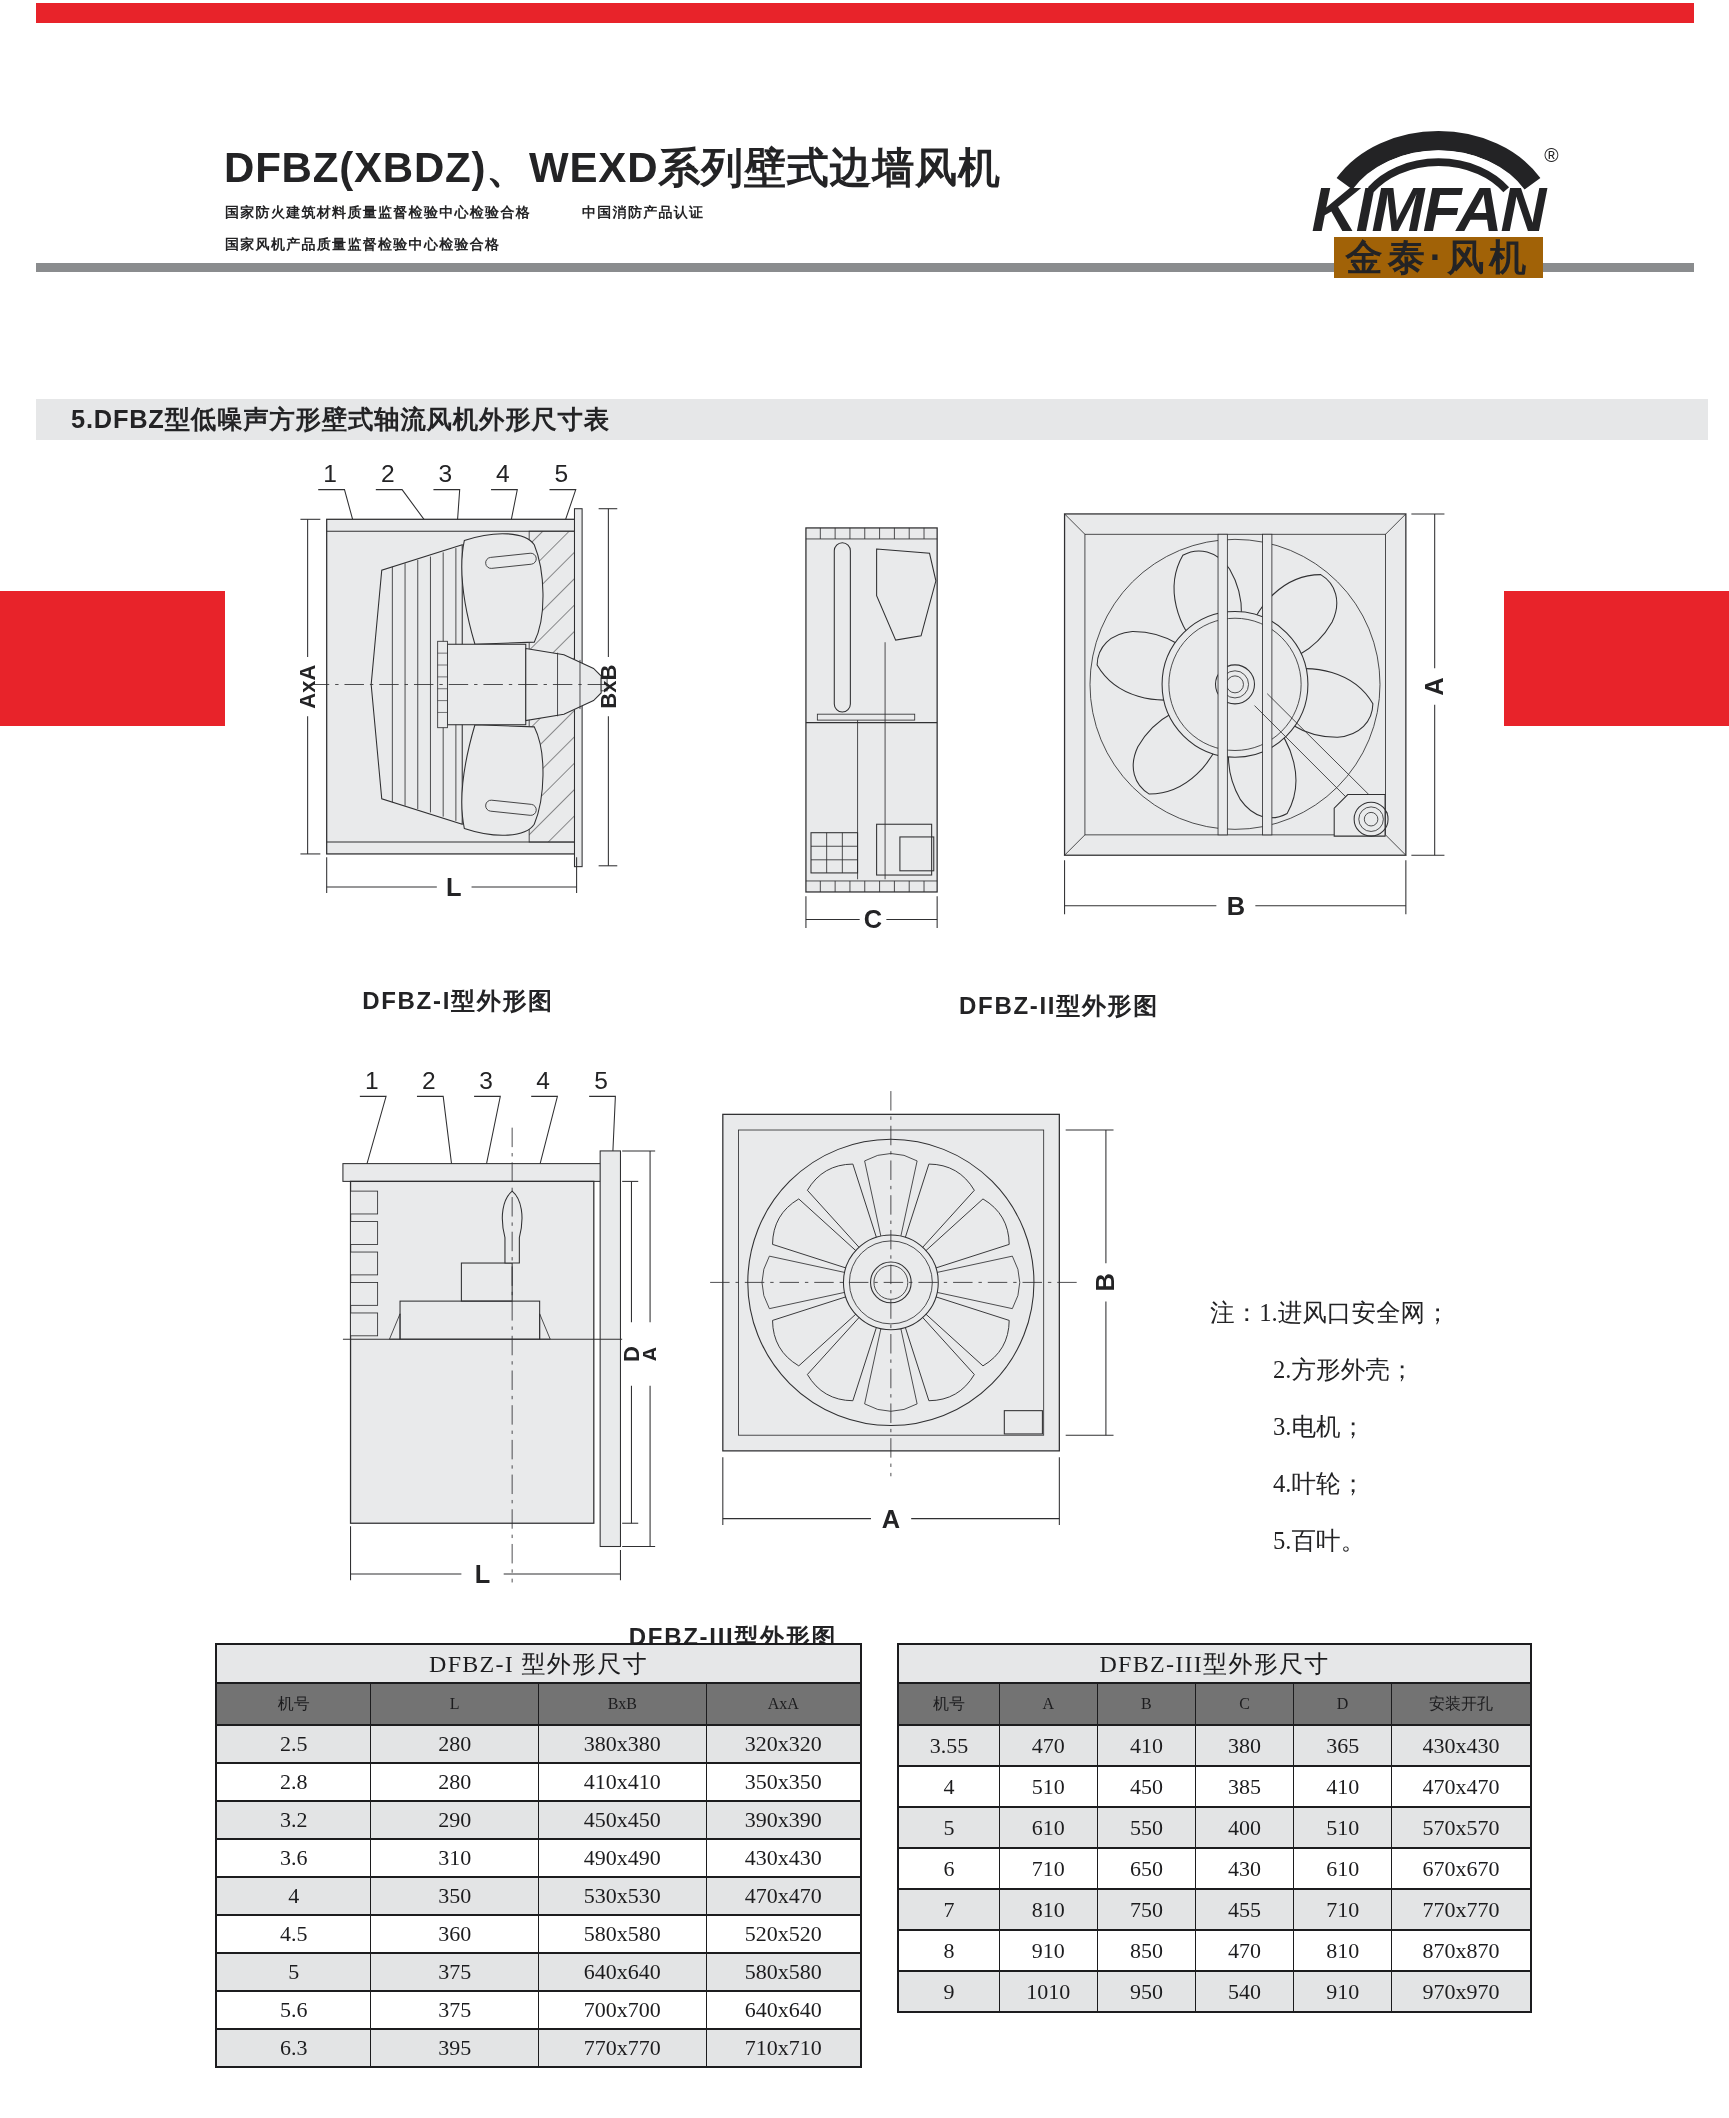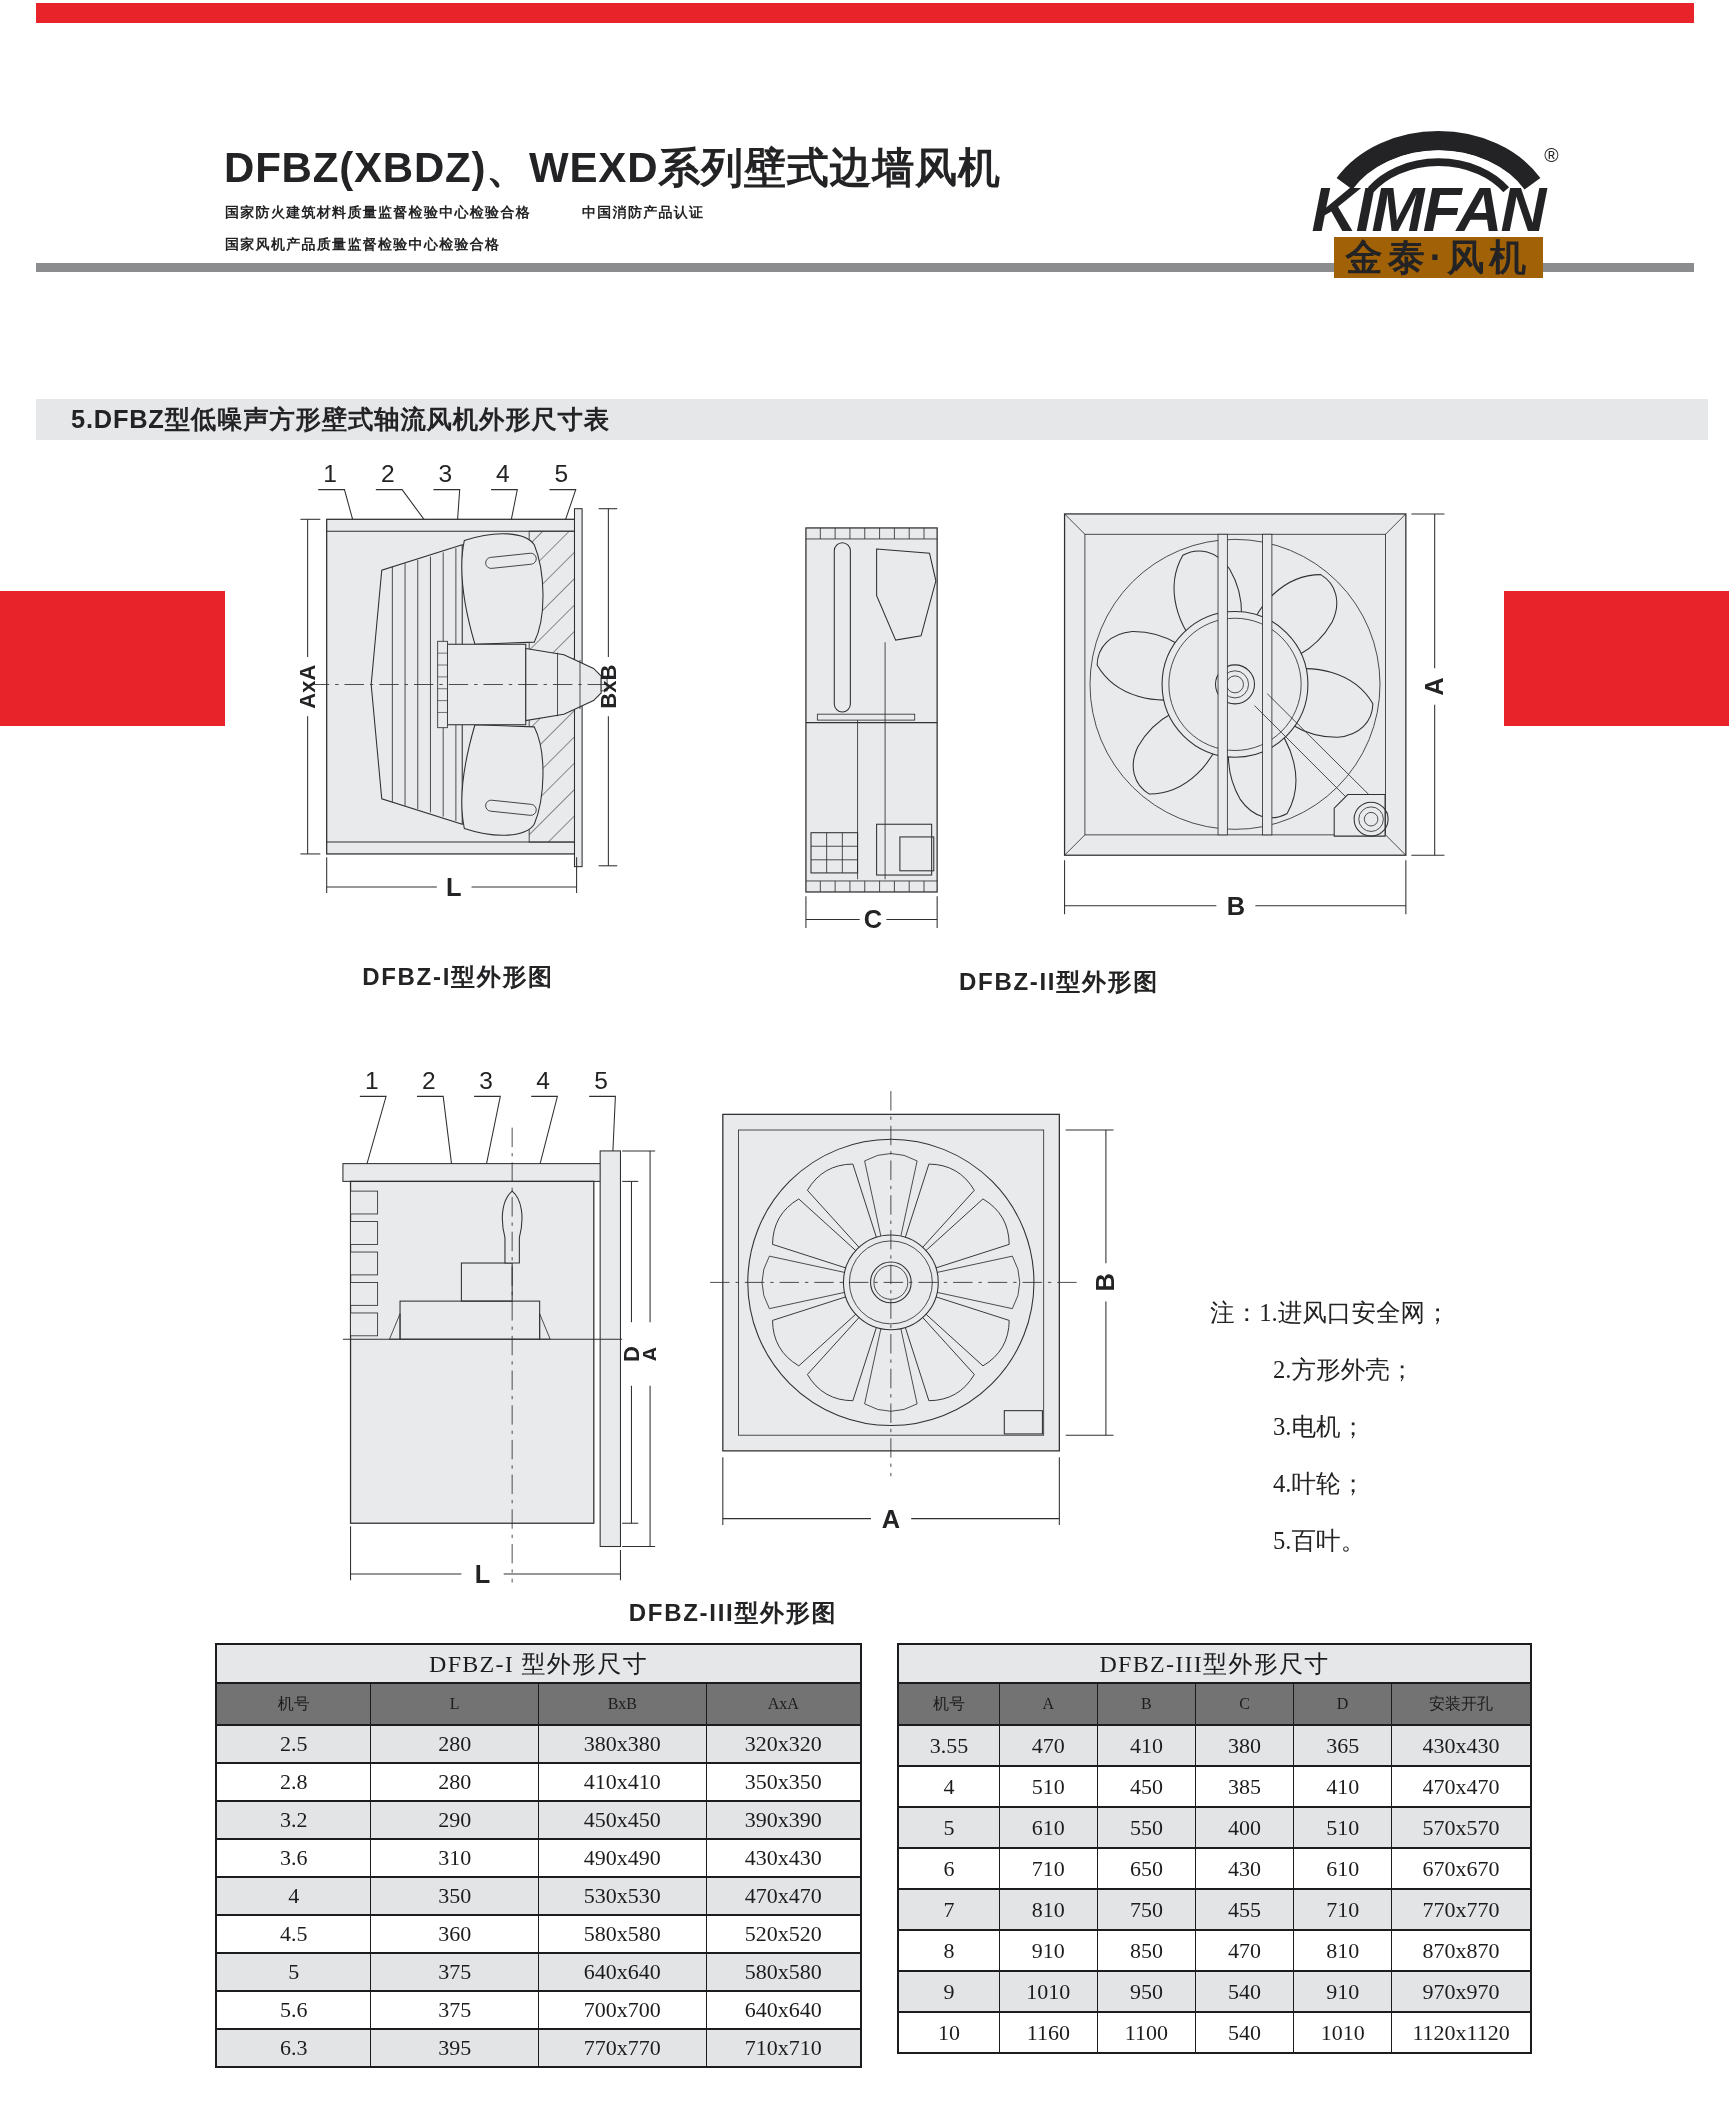--- a/index.html
+++ b/index.html
@@ -23,21 +23,21 @@
   
   .section-bar{left:36px;top:399px;width:1672px;height:41px;background:#e6e7e8;}
   .section-bar div{margin-left:35px;line-height:41px;font-size:25.4px;font-weight:700;letter-spacing:0.8px;}
   
   svg{display:block;}
   .stroke{stroke:#303032;fill:none;}
   .fillg{fill:#e9eaeb;stroke:#303032;}
   .dimt{font:700 52px "Liberation Sans",sans-serif;fill:#232325;}
   .dimb{font:700 60px "Liberation Sans",sans-serif;fill:#232325;}
   .callout{font:400 58px "Liberation Sans",sans-serif;fill:#232325;}
-  .caption{font-size:24px;font-weight:700;letter-spacing:1.7px;text-align:center;white-space:nowrap;}
+  .caption{font-size:24px;font-weight:700;letter-spacing:1.7px;text-align:center;white-space:nowrap;margin-top:24px;}
   .cap1{left:297px;top:961px;width:322px;}
   .cap2{left:898px;top:966px;width:322px;}
   .cap3{left:572px;top:1597px;width:322px;}
   
   .notes{left:1210px;top:1284px;width:330px;font-family:"Liberation Serif",serif;font-size:24.6px;line-height:57px;}
   .notes .row{white-space:nowrap;}
   .notes .row.ind{padding-left:63px;}
   
   .tblwrap{position:absolute;}
   .t-left{left:215px;top:1643px;width:647px;}
@@ -519,26 +519,18 @@
             <td>870x870</td>
           </tr>
           <tr>
             <td>9</td>
             <td>1010</td>
             <td>950</td>
             <td>540</td>
             <td>910</td>
             <td>970x970</td>
           </tr>
-          <tr>
-            <td>10</td>
-            <td>1160</td>
-            <td>1100</td>
-            <td>540</td>
-            <td>1010</td>
-            <td>1120x1120</td>
-          </tr>
         </tbody>
     </table>
   </div>
 
 </div>
 
 
 </body></html>

